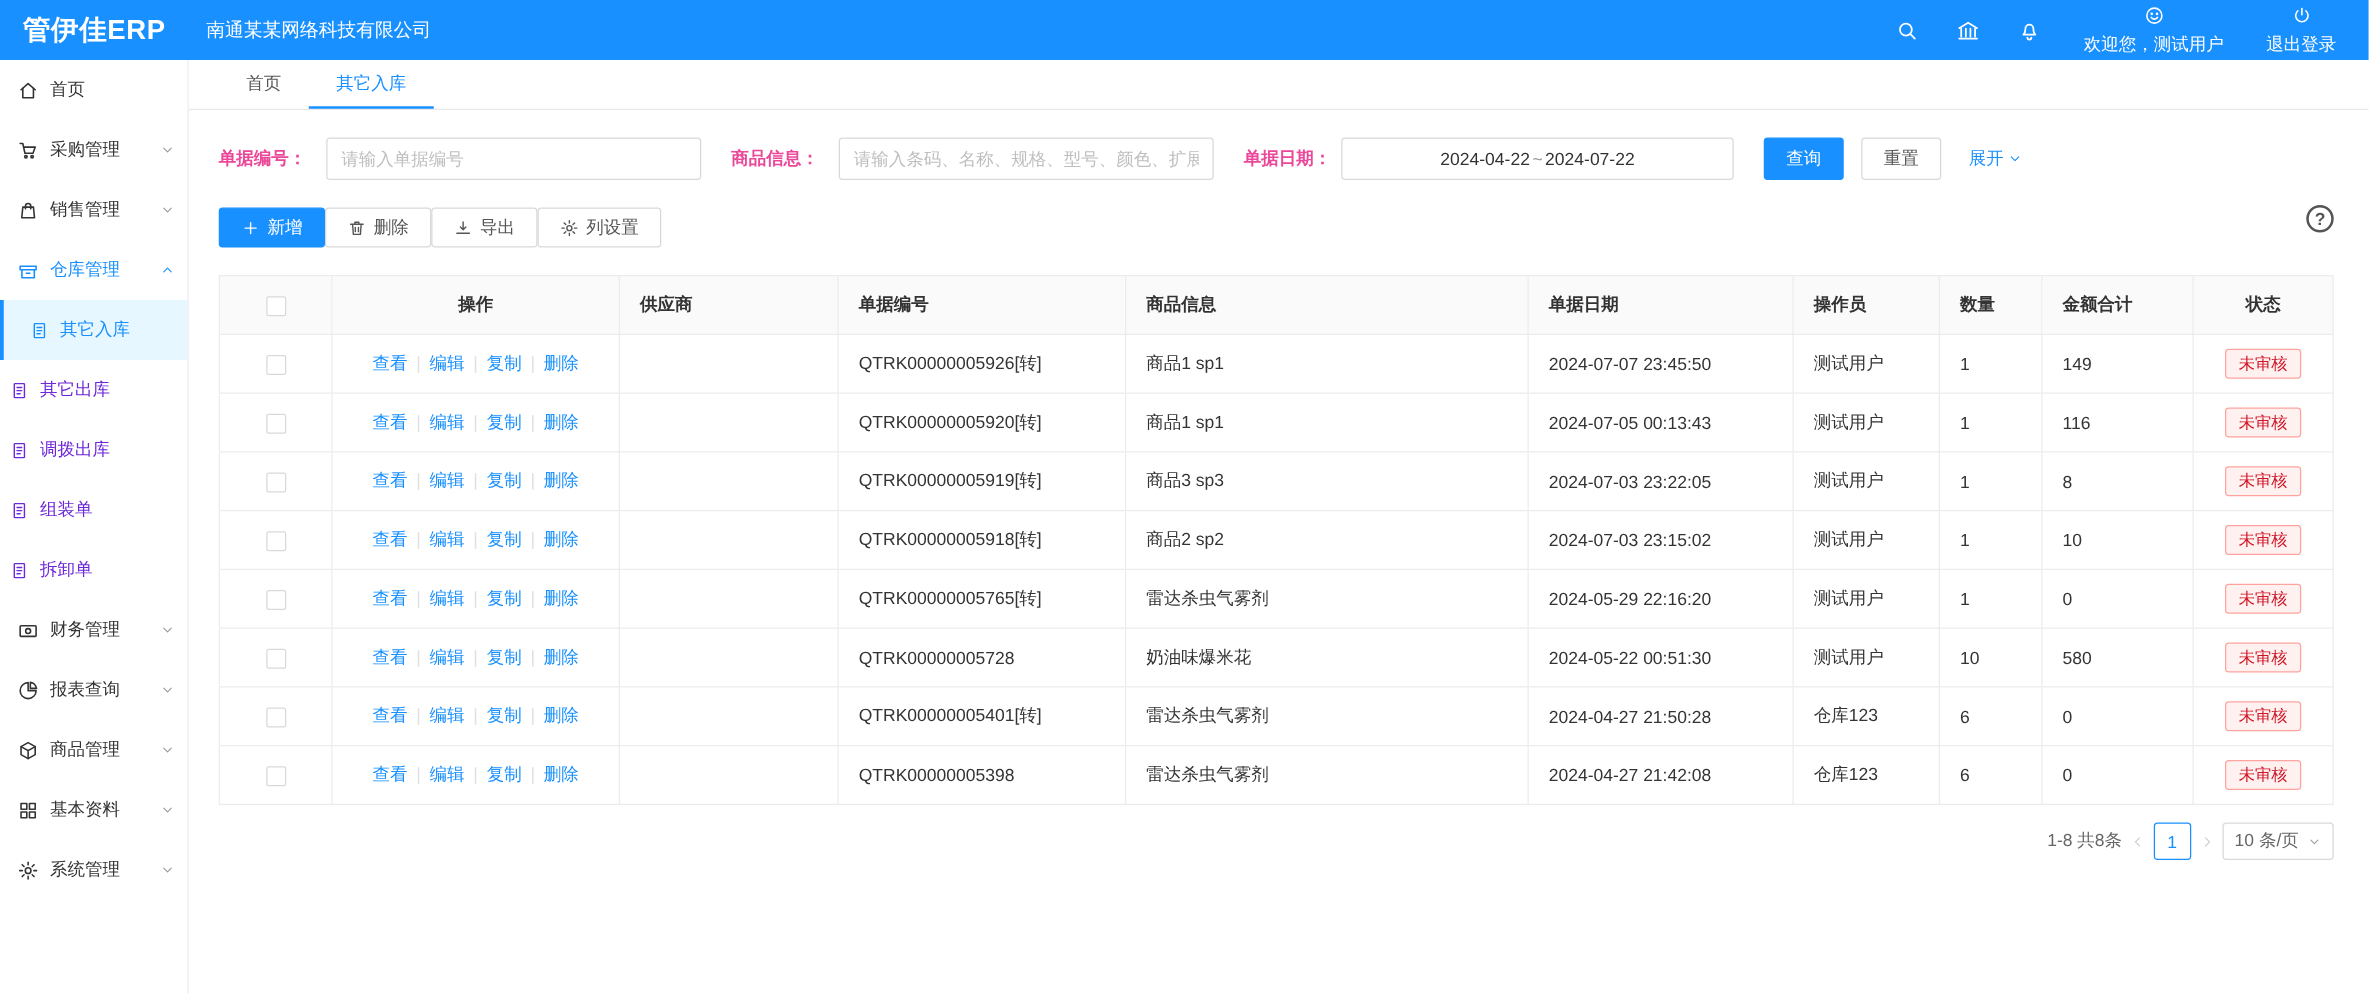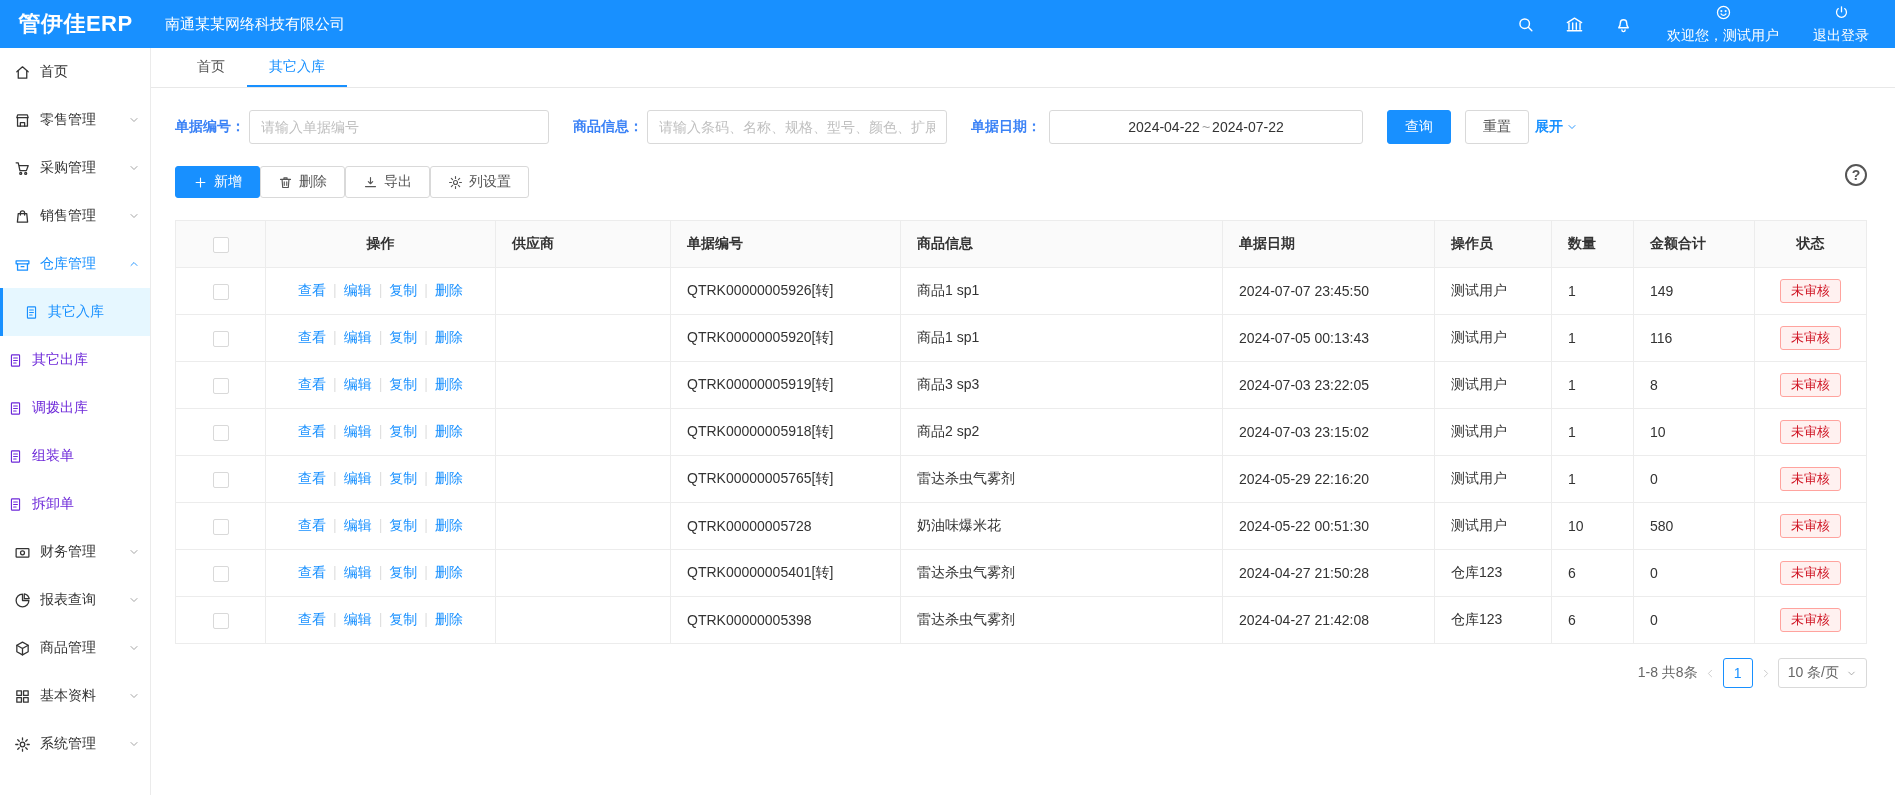--- a/index.html
+++ b/index.html
@@ -36,34 +36,34 @@
 
   
   .tabbar { flex:0 0 40px; display:flex; align-items:stretch; border-bottom:1px solid #e8e8e8; padding-left:24px; background:#fff; }
   .tab { display:flex; align-items:center; padding:0 22px; font-size:14px; color:#555; cursor:pointer; border-bottom:2px solid transparent; }
   .tab.active { color:#1890ff; border-bottom-color:#1890ff; }
 
   
   .content { flex:1; padding:22px 28px 0 24px; overflow:hidden; }
 
   .filter-row { display:flex; align-items:center; }
-  .f-label { font-size:14px; color:#3b82f6; font-weight:600; white-space:nowrap; }
-  .f-input { height:34px; border:1px solid #d9d9d9; border-radius:3px; padding:0 11px; font-size:14px; color:#333; margin-left:4px; outline:none; font-family:inherit; }
+  .f-label { font-size:14px; color:#ec4899; font-weight:600; white-space:nowrap; }
+  .f-input { height:34px; border:1px solid #d9d9d9; border-radius:3px; padding:0 11px; font-size:14px; color:#333; margin-left:16px; outline:none; font-family:inherit; }
   .f-input::placeholder { color:#bfbfbf; }
   .bill-input { width:300px; }
   .prod-input { width:300px; }
   .f-group { display:flex; align-items:center; }
   .f-group + .f-group { margin-left:24px; }
   .date-box { height:34px; width:314px; border:1px solid #d9d9d9; border-radius:3px; display:flex; align-items:center; justify-content:center; gap:2px; margin-left:8px; font-size:14px; color:#333; cursor:pointer; }
   .date-sep { color:#999; }
   .btn { height:34px; border-radius:3px; border:1px solid #d9d9d9; background:#fff; color:#555; font-size:14px; padding:0 17px; cursor:pointer; display:inline-flex; align-items:center; gap:6px; font-family:inherit; }
   .btn.primary { background:#1890ff; border-color:#1890ff; color:#fff; }
   .btn-search { margin-left:24px; }
   .btn-reset { margin-left:14px; }
-  .expand-link { margin-left:6px; color:#1890ff; display:inline-flex; align-items:center; gap:3px; cursor:pointer; font-size:14px;font-weight:bold; }
+  .expand-link { margin-left:22px; color:#1890ff; display:inline-flex; align-items:center; gap:3px; cursor:pointer; font-size:14px; }
   .expand-link .tic svg { width:12px; height:12px; }
 
   .toolbar { margin-top:22px; display:flex; align-items:center; position:relative; }
   .toolbar .btn { height:32px; }
   .toolbar .btn .tic svg { width:15px; height:15px; }
   .help-circle { position:absolute; right:0; top:-2px; width:22px; height:22px; border:2px solid #555; border-radius:50%; color:#555; font-size:14px; font-weight:bold; display:flex; align-items:center; justify-content:center; cursor:pointer; }
 
   
   .grid-wrap { margin-top:22px; }
   table { width:100%; border-collapse:collapse; table-layout:fixed; border:1px solid #ececec; }
@@ -138,35 +138,20 @@
 
     <aside class="sidebar">
         <div class="menu-item">
           <span class="tic mi-ic">
             <svg viewBox="0 0 24 24" fill="none" stroke="currentColor" stroke-width="1.8" stroke-linecap="round" stroke-linejoin="round">
               <path d="M4 11l8-7 8 7"></path>
               <path d="M6 9.5V20h12V9.5"></path>
             </svg>
           </span>
           <span class="mi-label">首页</span>
-        </div>
-        <div class="menu-item">
-          <span class="tic mi-ic">
-            <svg viewBox="0 0 24 24" fill="none" stroke="currentColor" stroke-width="1.8" stroke-linecap="round" stroke-linejoin="round">
-              <path d="M4 8h16l-1.2-4H5.2z"></path>
-              <path d="M5 8v12h14V8"></path>
-              <path d="M9 20v-5h6v5"></path>
-            </svg>
-          </span>
-          <span class="mi-label">零售管理</span>
-          <span class="tic arrow">
-            <svg viewBox="0 0 24 24" fill="none" stroke="currentColor" stroke-width="1.8" stroke-linecap="round" stroke-linejoin="round">
-              <path d="M6 9l6 6 6-6"></path>
-            </svg>
-          </span>
         </div>
         <div class="menu-item">
           <span class="tic mi-ic">
             <svg viewBox="0 0 24 24" fill="none" stroke="currentColor" stroke-width="1.8" stroke-linecap="round" stroke-linejoin="round">
               <path d="M3 4h3l2.4 11h9.1L20 8H7"></path>
               <circle cx="9.5" cy="19" r="1.4"></circle>
               <circle cx="16.5" cy="19" r="1.4"></circle>
             </svg>
           </span>
           <span class="mi-label">采购管理</span>

